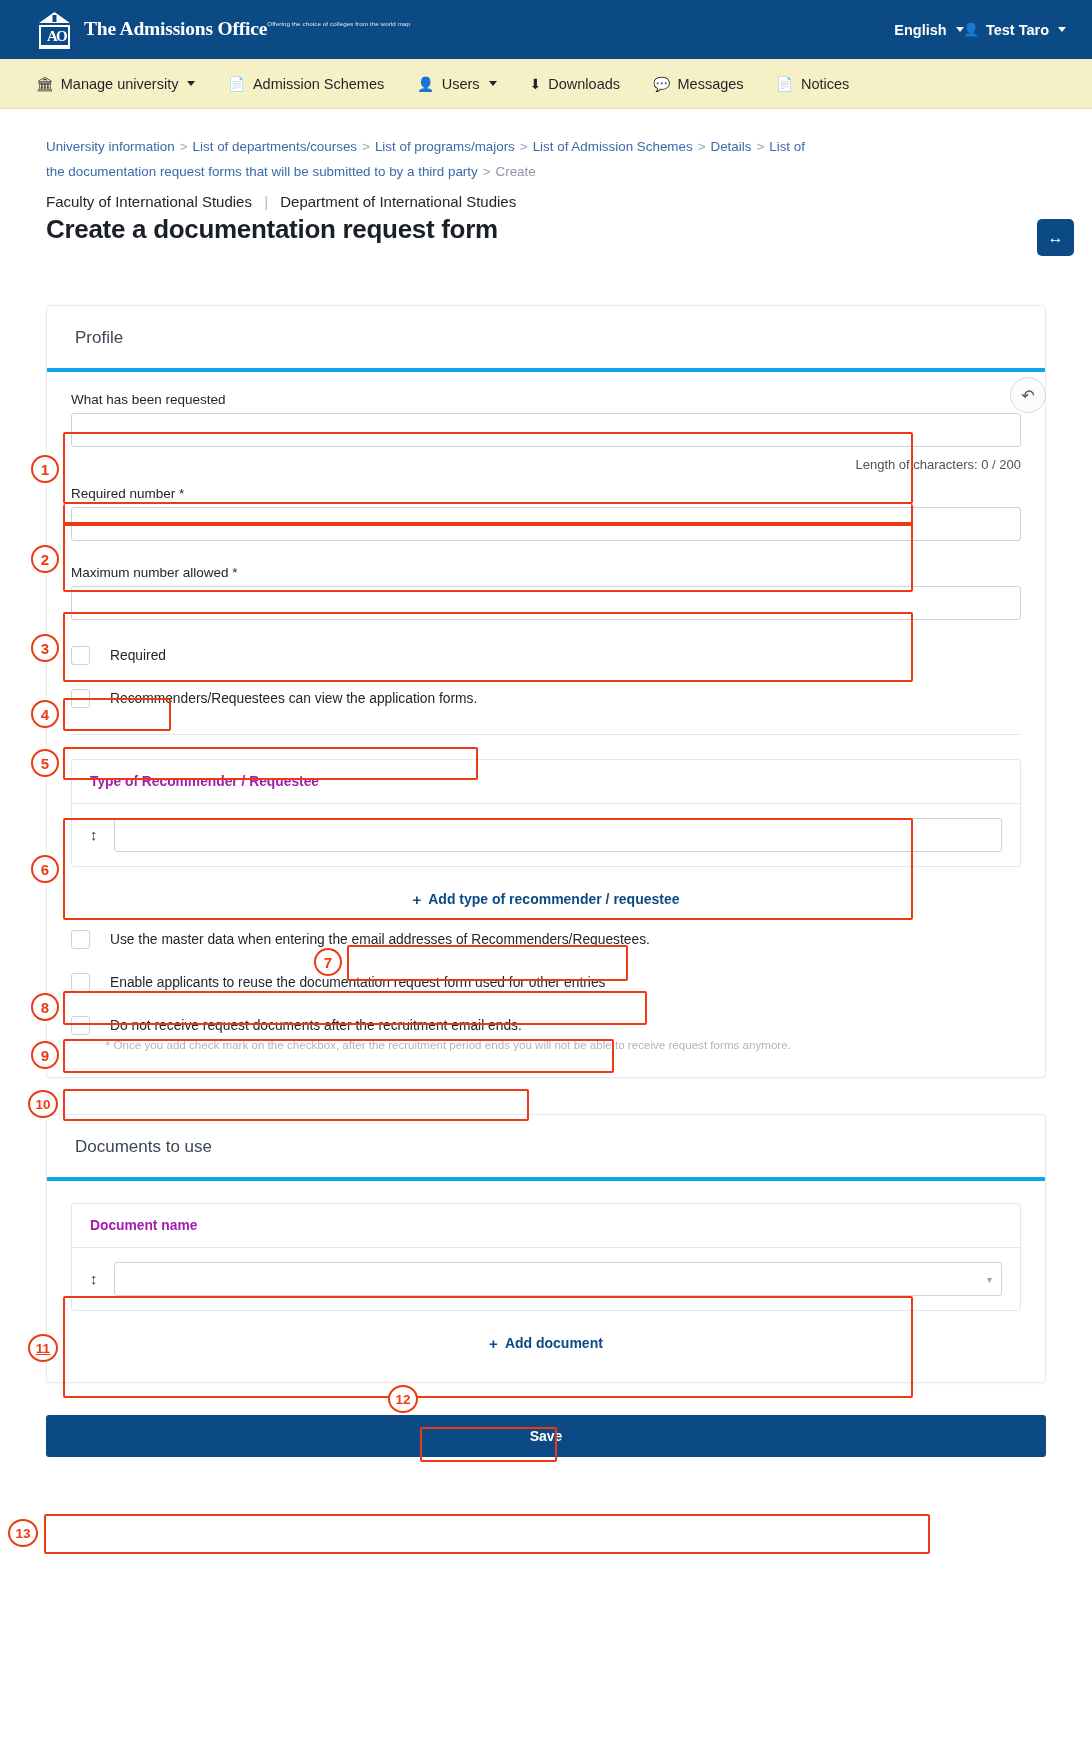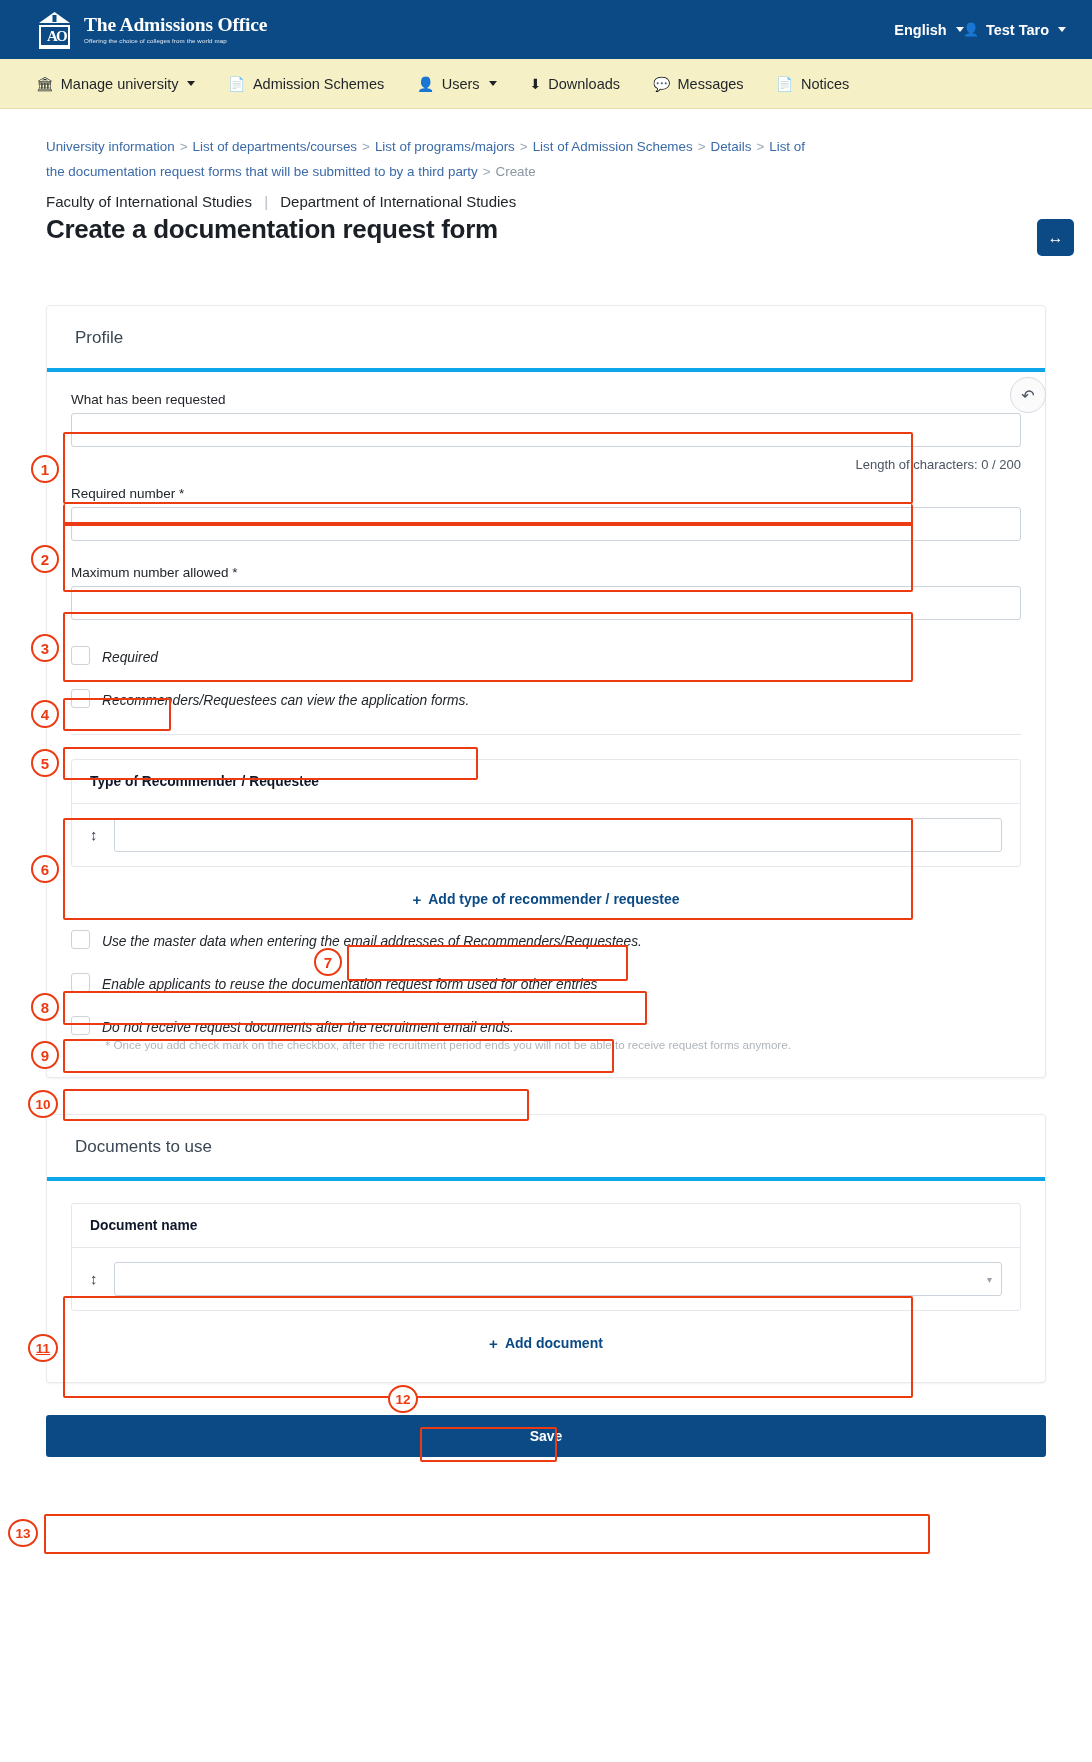--- a/index.html
+++ b/index.html
@@ -20,21 +20,21 @@
     align-items: center;
     padding: 0 26px 0 36px;
     position: relative;
   }
   .brand { display: flex; align-items: center; gap: 11px; }
   .brand-mark {
     width: 37px; height: 38px;
     position: relative;
     flex: 0 0 auto;
   }
-  .brand-text { display: flex; flex-direction: column; justify-content: center; }
+  .brand-text { display: flex; flex-direction: row; justify-content: center; }
   .brand-title {
     color: #ffffff;
     font-family: "Liberation Serif", serif;
     font-weight: bold;
     font-size: 19.5px;
     letter-spacing: -0.2px;
     line-height: 1.05;
   }
   .brand-sub {
     color: #e6ecf3;
@@ -188,45 +188,44 @@
   }
   .char-count {
     text-align: right;
     font-size: 13px;
     color: #4b5560;
     padding-top: 6px;
   }
 
   .checkrow {
     display: flex;
-    align-items: flex-end;
-    gap: 12px;
+    align-items: center;
+    gap: 20px;
     position: relative;
-    font-style: italic;
   }
   .cbox {
     width: 19px; height: 19px;
     border: 1px solid #ccd3da;
     border-radius: 3px;
     background: #fff;
     flex: 0 0 auto;
     cursor: pointer;
   }
   .cbox-label { font-size: 13.8px; color: #22262b; }
 
   .hr { border: 0; border-top: 1px solid #e4e8ec; margin: 18px 0; }
 
   .subcard {
     border: 1px solid #e4e8ec;
     border-radius: 3px;
   }
   .subcard-head {
     padding: 14px 18px;
     font-size: 13.8px;
-    color: #0f172a;
+    color: #a21caf;
     font-weight: bold;
     border-bottom: 1px solid #e4e8ec;
   }
   .subcard-row {
     display: flex;
     align-items: center;
     gap: 16px;
     padding: 14px 18px;
   }
   .sort-handle {

